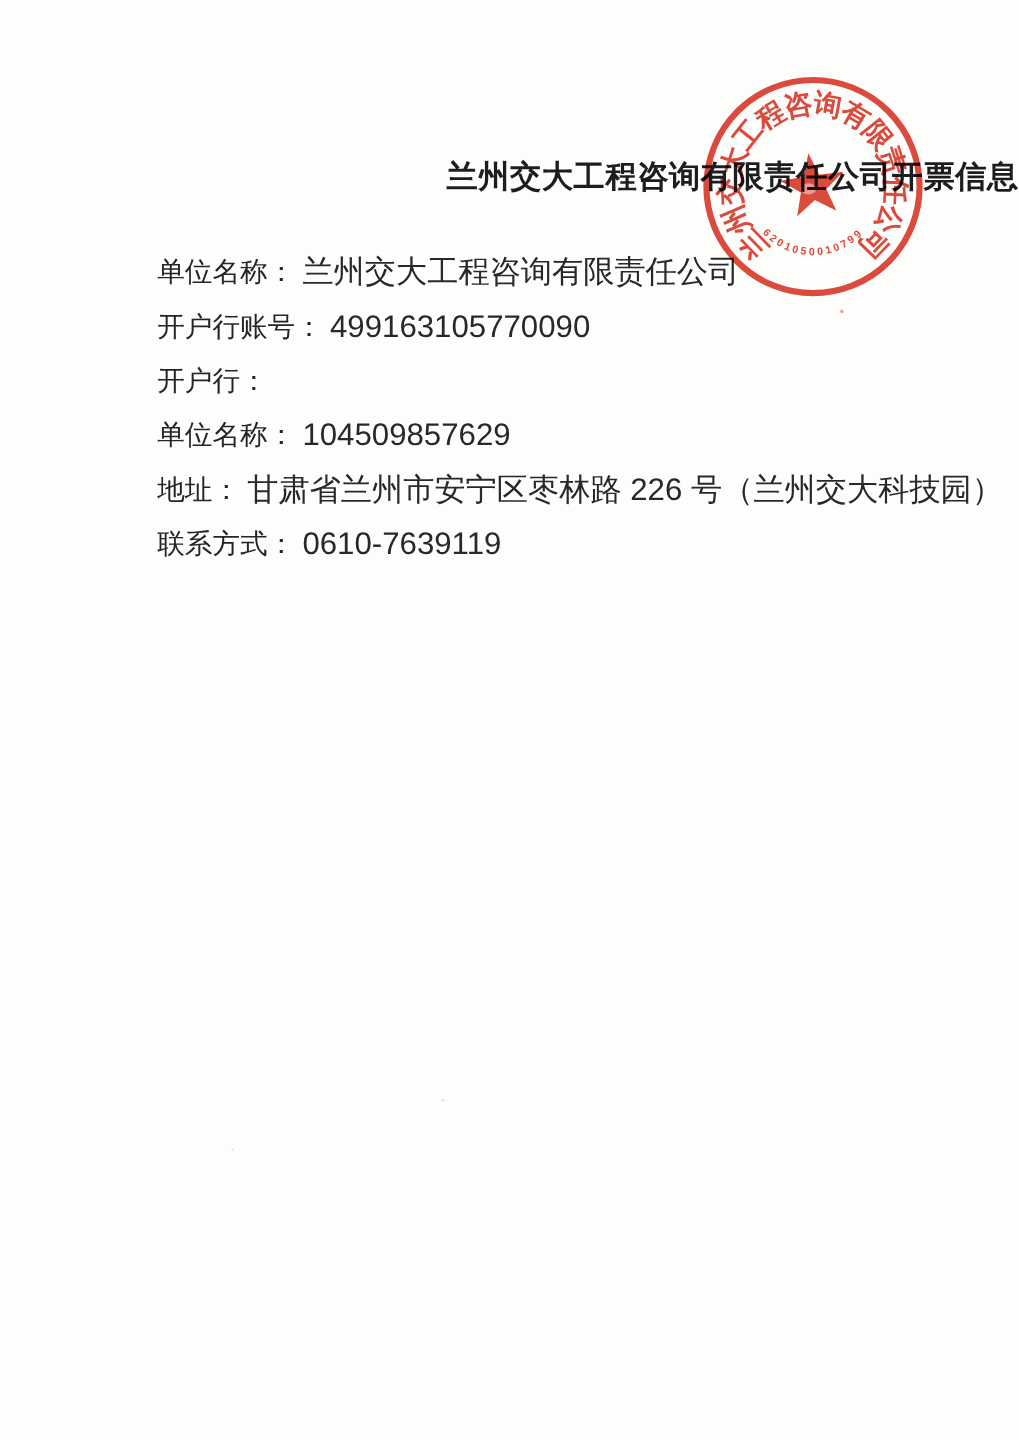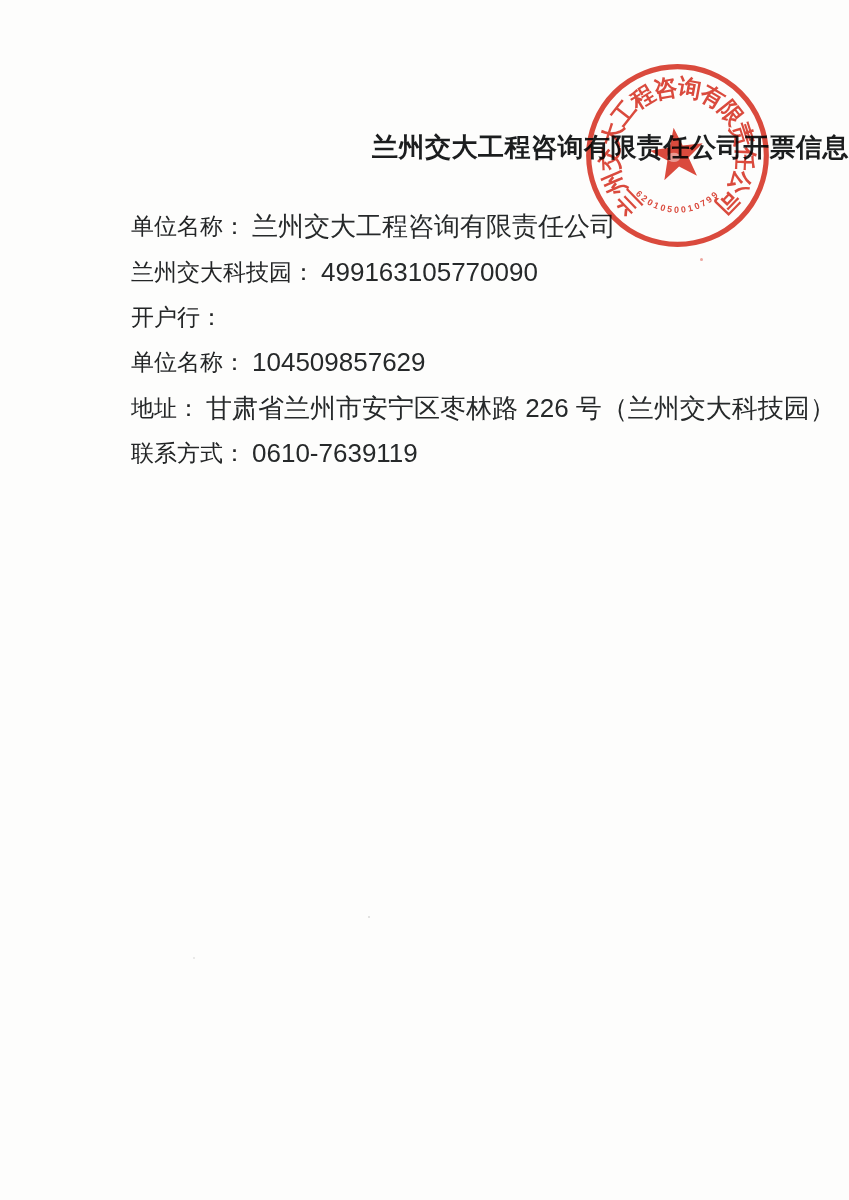--- a/index.html
+++ b/index.html
@@ -99,21 +99,21 @@
 <div class="page">
 
   <h1 class="doc-title">兰州交大工程咨询有限责任公司开票信息</h1>
 
   <div class="fields">
     <div class="field-row">
       <span class="field-label">单位名称：</span>
       <span class="field-value">兰州交大工程咨询有限责任公司</span>
     </div>
     <div class="field-row">
-      <span class="field-label">兰州交大科技园：</span>
+      <span class="field-label">开户行账号：</span>
       <span class="field-value">499163105770090</span>
     </div>
     <div class="field-row">
       <span class="field-label">开户行：</span>
     </div>
     <div class="field-row">
       <span class="field-label">单位名称：</span>
       <span class="field-value">104509857629</span>
     </div>
     <div class="field-row">

